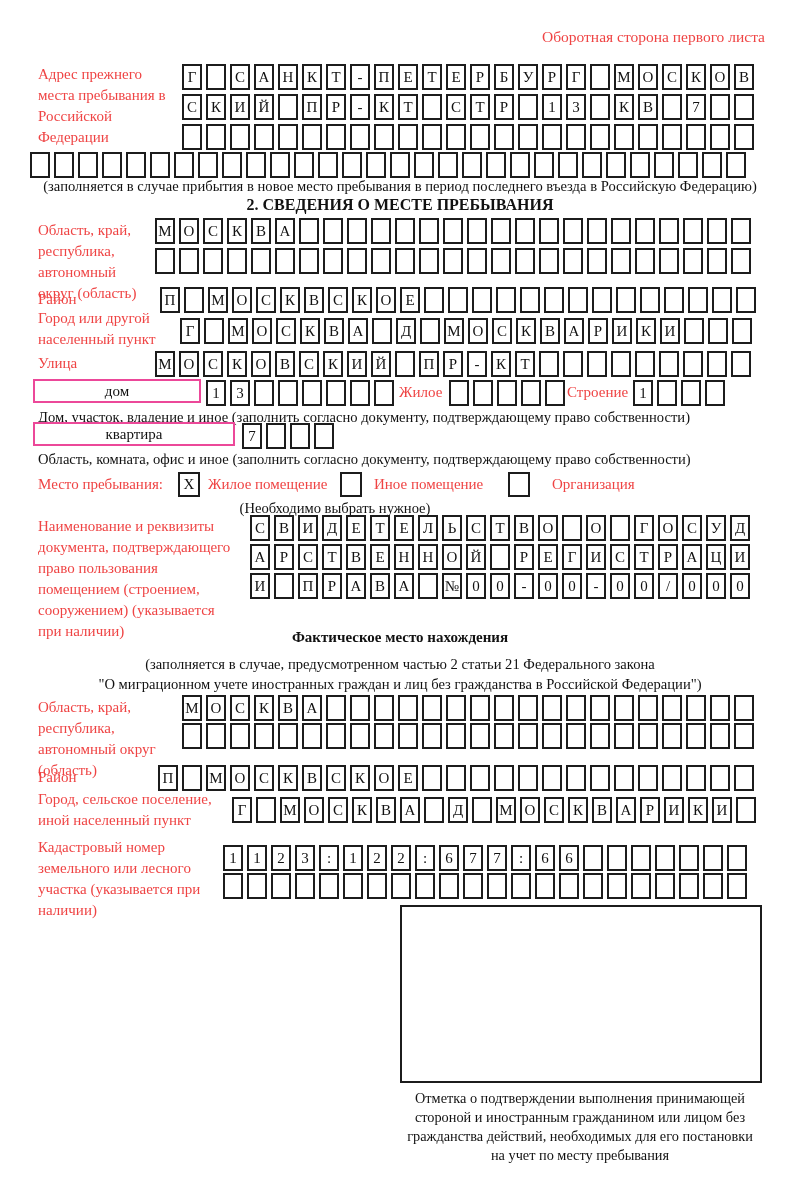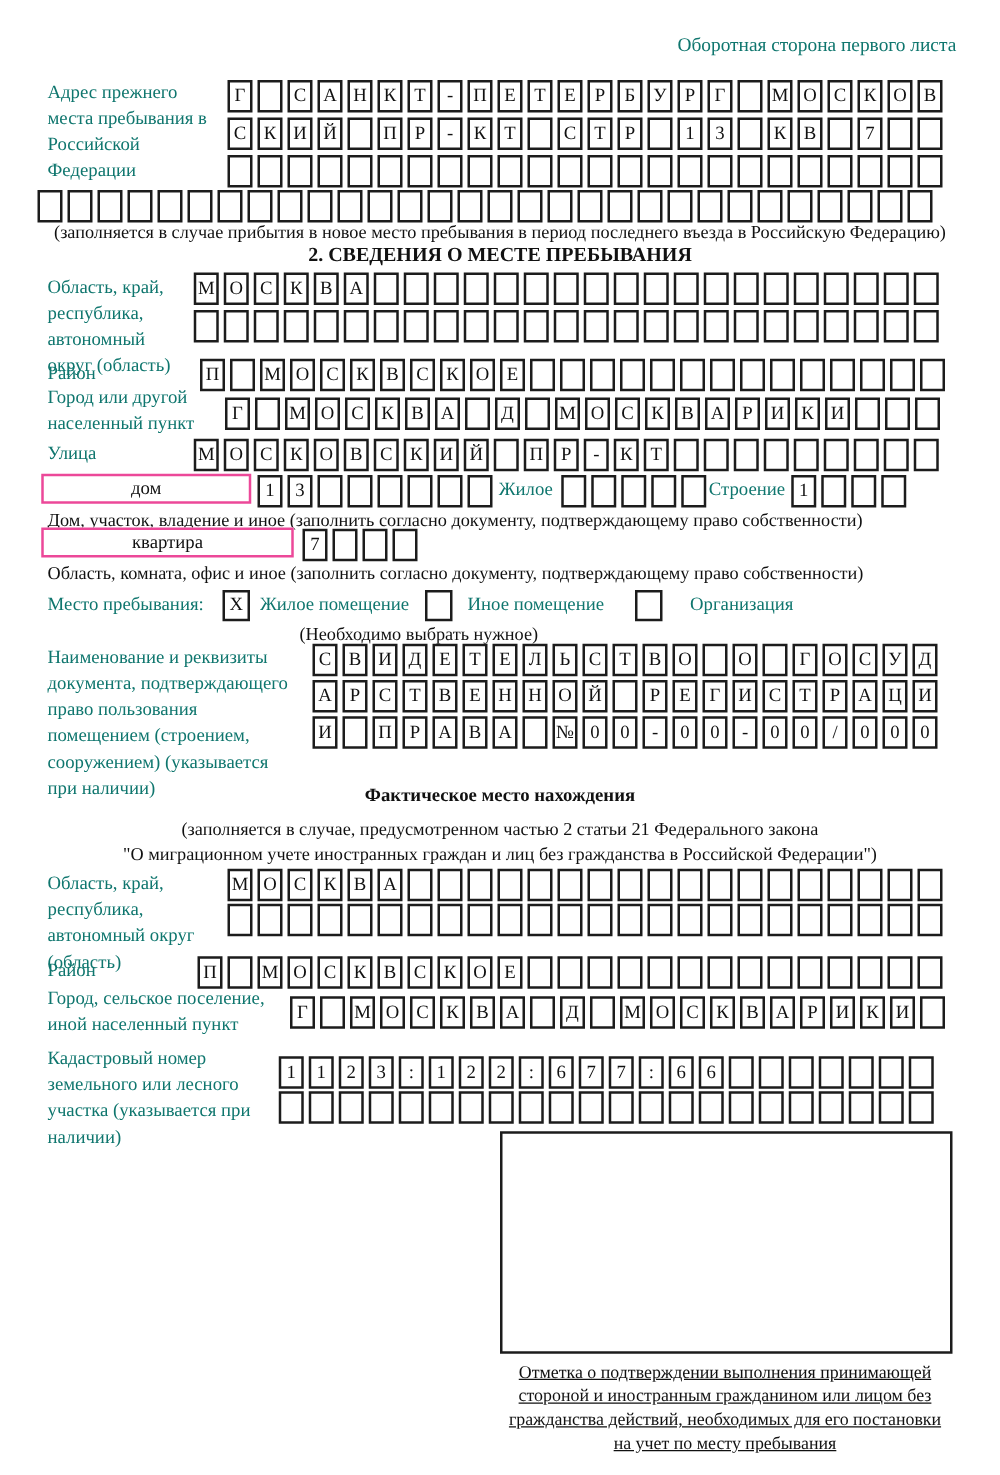--- a/index.html
+++ b/index.html
@@ -1,21 +1,21 @@
 <!DOCTYPE html>
 <html><head>
 <meta charset="utf-8">
 <style>
   html,body{margin:0;padding:0;background:#e8e8e8;}
   #page{
     position:relative;width:800px;height:1180px;background:#ffffff;
     font-family:"Liberation Serif","DejaVu Serif",serif;color:#111;
     overflow:hidden;margin:0 auto;
   }
-  .lbl{position:absolute;font-size:15px;line-height:21px;color:#0f766e;}
+  .lbl{position:absolute;font-size:15px;line-height:21px;color:#ef4444;}
   .cap{position:absolute;font-size:14.6px;line-height:19px;color:#111;text-align:center;}
   .ttl{position:absolute;font-size:16px;font-weight:bold;text-align:center;width:800px;left:0;}
   .cgrid{position:absolute;display:flex;gap:4px;}
   .cell{
     flex:none;width:20px;height:26px;box-sizing:border-box;
     border:2px solid #1c1c1c;background:#fff;
     display:flex;align-items:center;justify-content:center;
     font-size:15px;color:#111;
   }
   .wbox{
@@ -565,15 +565,15 @@
       <span class="cell"></span>
       <span class="cell"></span>
       <span class="cell"></span>
       <span class="cell"></span>
       <span class="cell"></span>
       <span class="cell"></span>
       <span class="cell"></span>
     </div>
 
   <div class="stampbox" style="left:400px;top:905px;width:362px;height:178px;"></div>
-  <div class="cap" style="left:392px;top:1089px;width:376px;font-size:14.3px;text-decoration:underline;">Отметка о подтверждении выполнения принимающей<br>стороной и иностранным гражданином или лицом без<br>гражданства действий, необходимых для его постановки<br>на учет по месту пребывания</div>
+  <div class="cap" style="left:392px;top:1089px;width:376px;font-size:14.3px;">Отметка о подтверждении выполнения принимающей<br>стороной и иностранным гражданином или лицом без<br>гражданства действий, необходимых для его постановки<br>на учет по месту пребывания</div>
 
 </div>
 
 </body></html>

